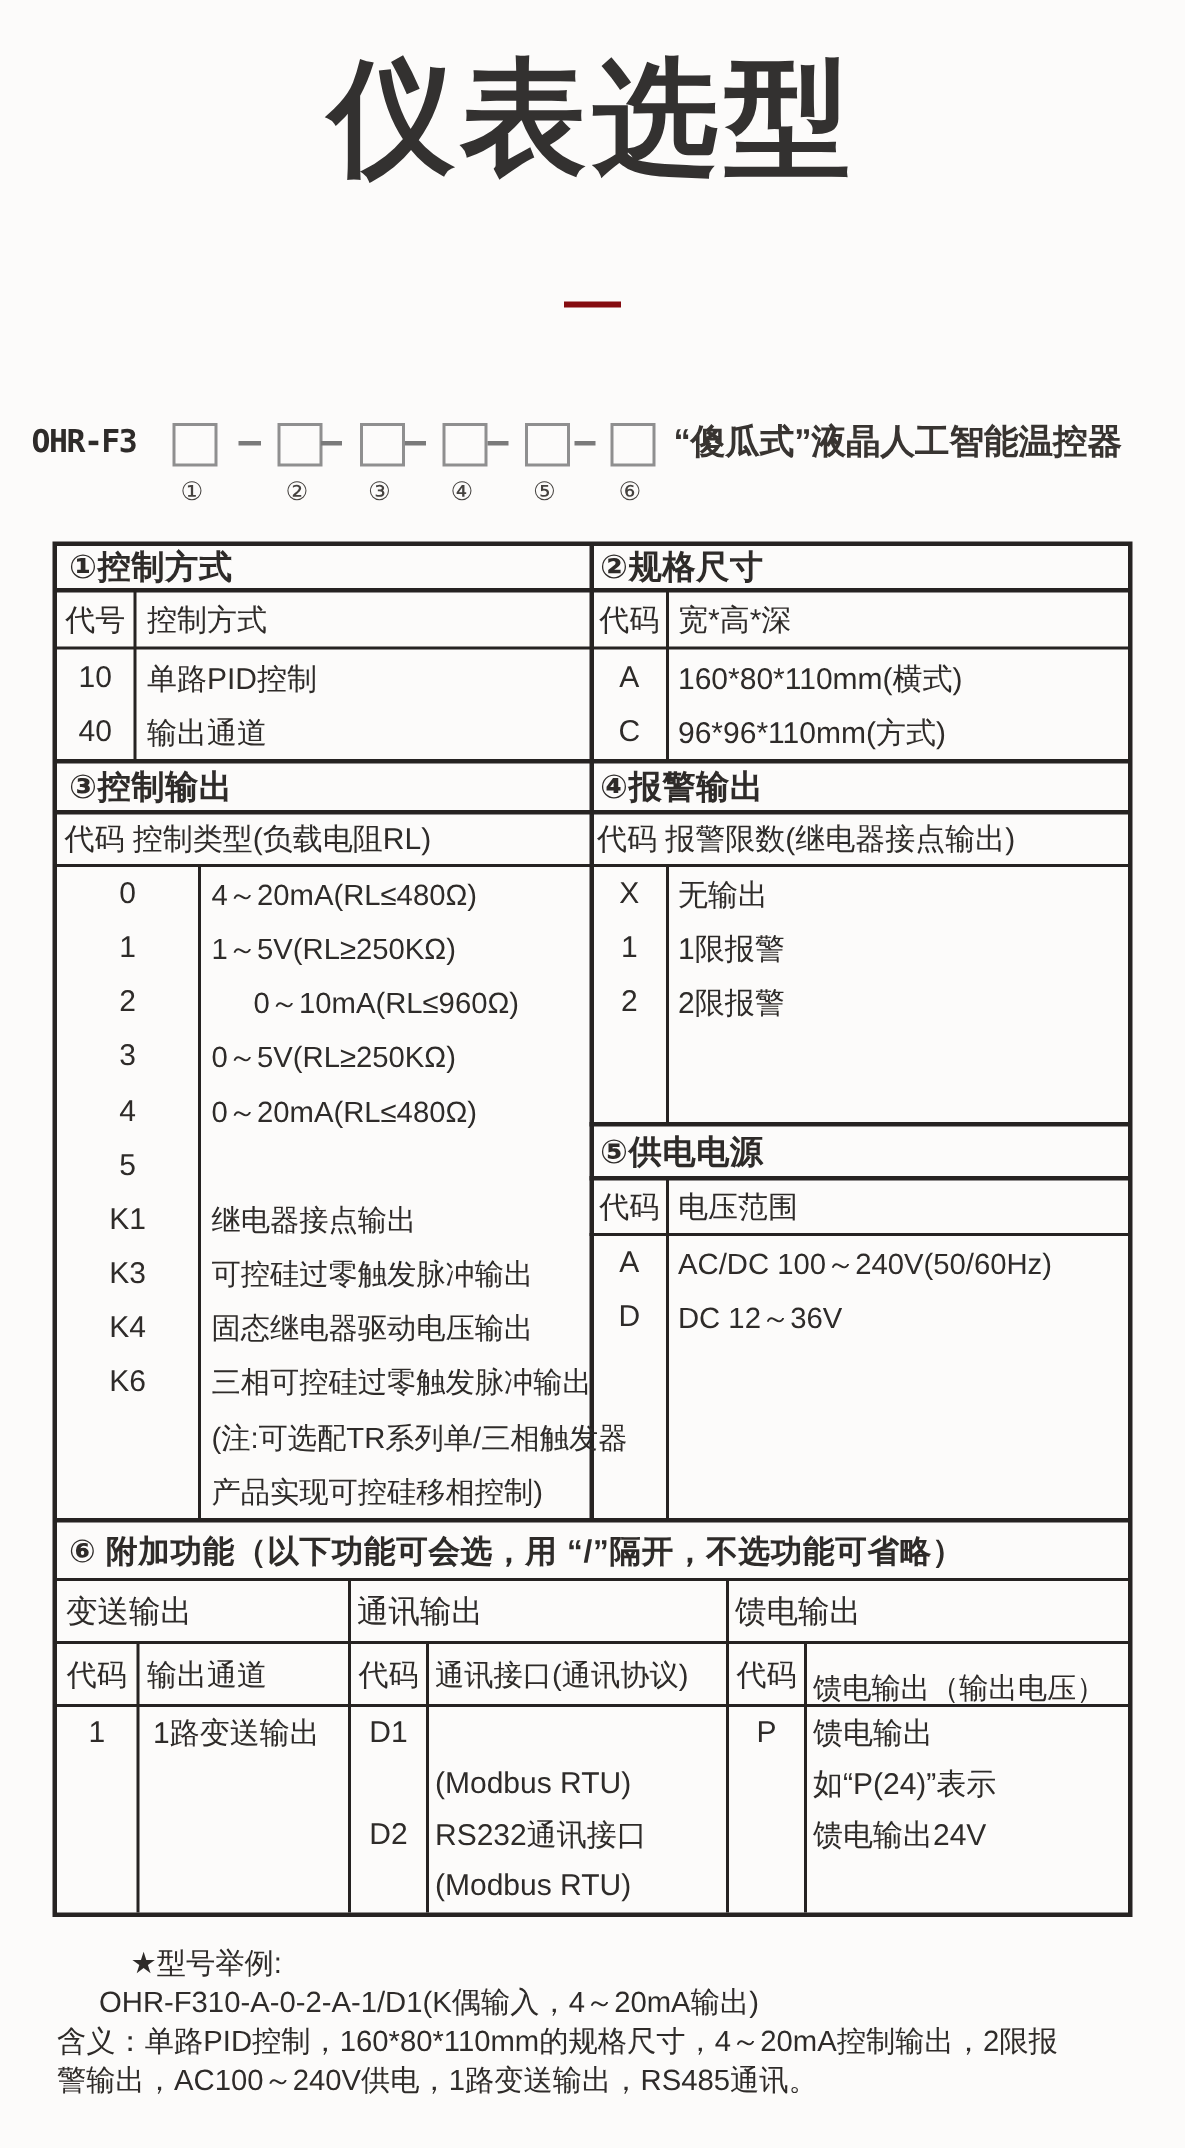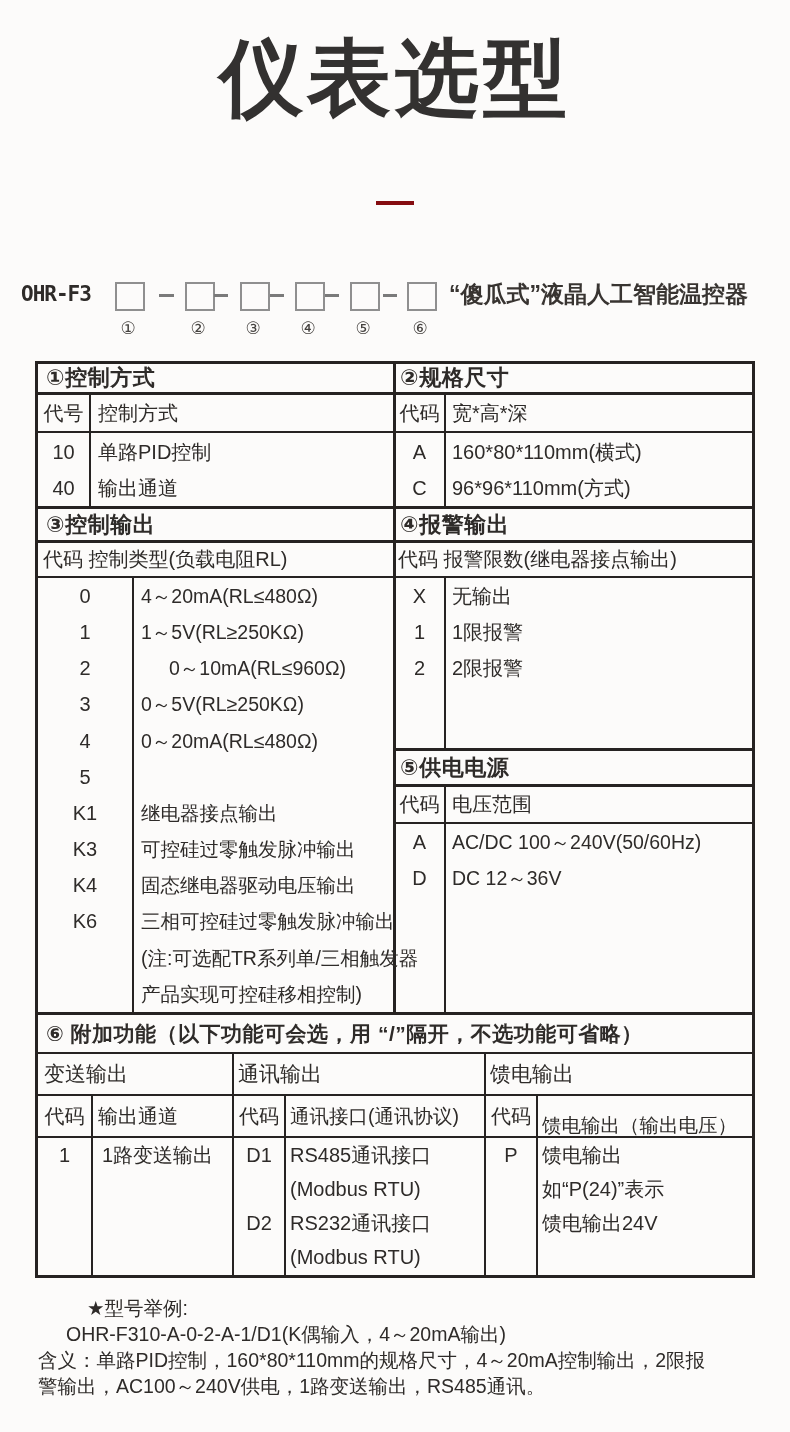--- a/index.html
+++ b/index.html
@@ -148,21 +148,20 @@
   <div class="c f20" style="left:60px;top:732px;height:40px;">输出通道</div>
   <div class="c cc f20" style="left:196px;top:732px;width:50px;height:40px;">代码</div>
   <div class="c f19" style="left:252px;top:732px;height:40px;">通讯接口(通讯协议)</div>
   <div class="c cc f20" style="left:448px;top:732px;width:50px;height:40px;">代码</div>
   <div class="c f19" style="left:504px;top:732px;height:58px;">馈电输出（输出电压）</div>
 
   <div class="c cc f20" style="left:0;top:774px;width:53px;height:34px;">1</div>
   <div class="c f20" style="left:64px;top:774px;height:34px;">1路变送输出</div>
 
   <div class="c cc f20" style="left:196px;top:774px;width:50px;height:34px;">D1</div>
-  <div class="c f20" style="left:252px;top:774px;height:34px;">RS485通讯接口</div>
   <div class="c f20" style="left:252px;top:808px;height:34px;">(Modbus RTU)</div>
   <div class="c cc f20" style="left:196px;top:842px;width:50px;height:34px;">D2</div>
   <div class="c f20" style="left:252px;top:842px;height:34px;">RS232通讯接口</div>
   <div class="c f20" style="left:252px;top:876px;height:34px;">(Modbus RTU)</div>
 
   <div class="c cc f20" style="left:448px;top:774px;width:50px;height:34px;">P</div>
   <div class="c f20" style="left:504px;top:774px;height:34px;">馈电输出</div>
   <div class="c f20" style="left:504px;top:808px;height:34px;">如“P(24)”表示</div>
   <div class="c f20" style="left:504px;top:842px;height:34px;">馈电输出24V</div>
 </div>

